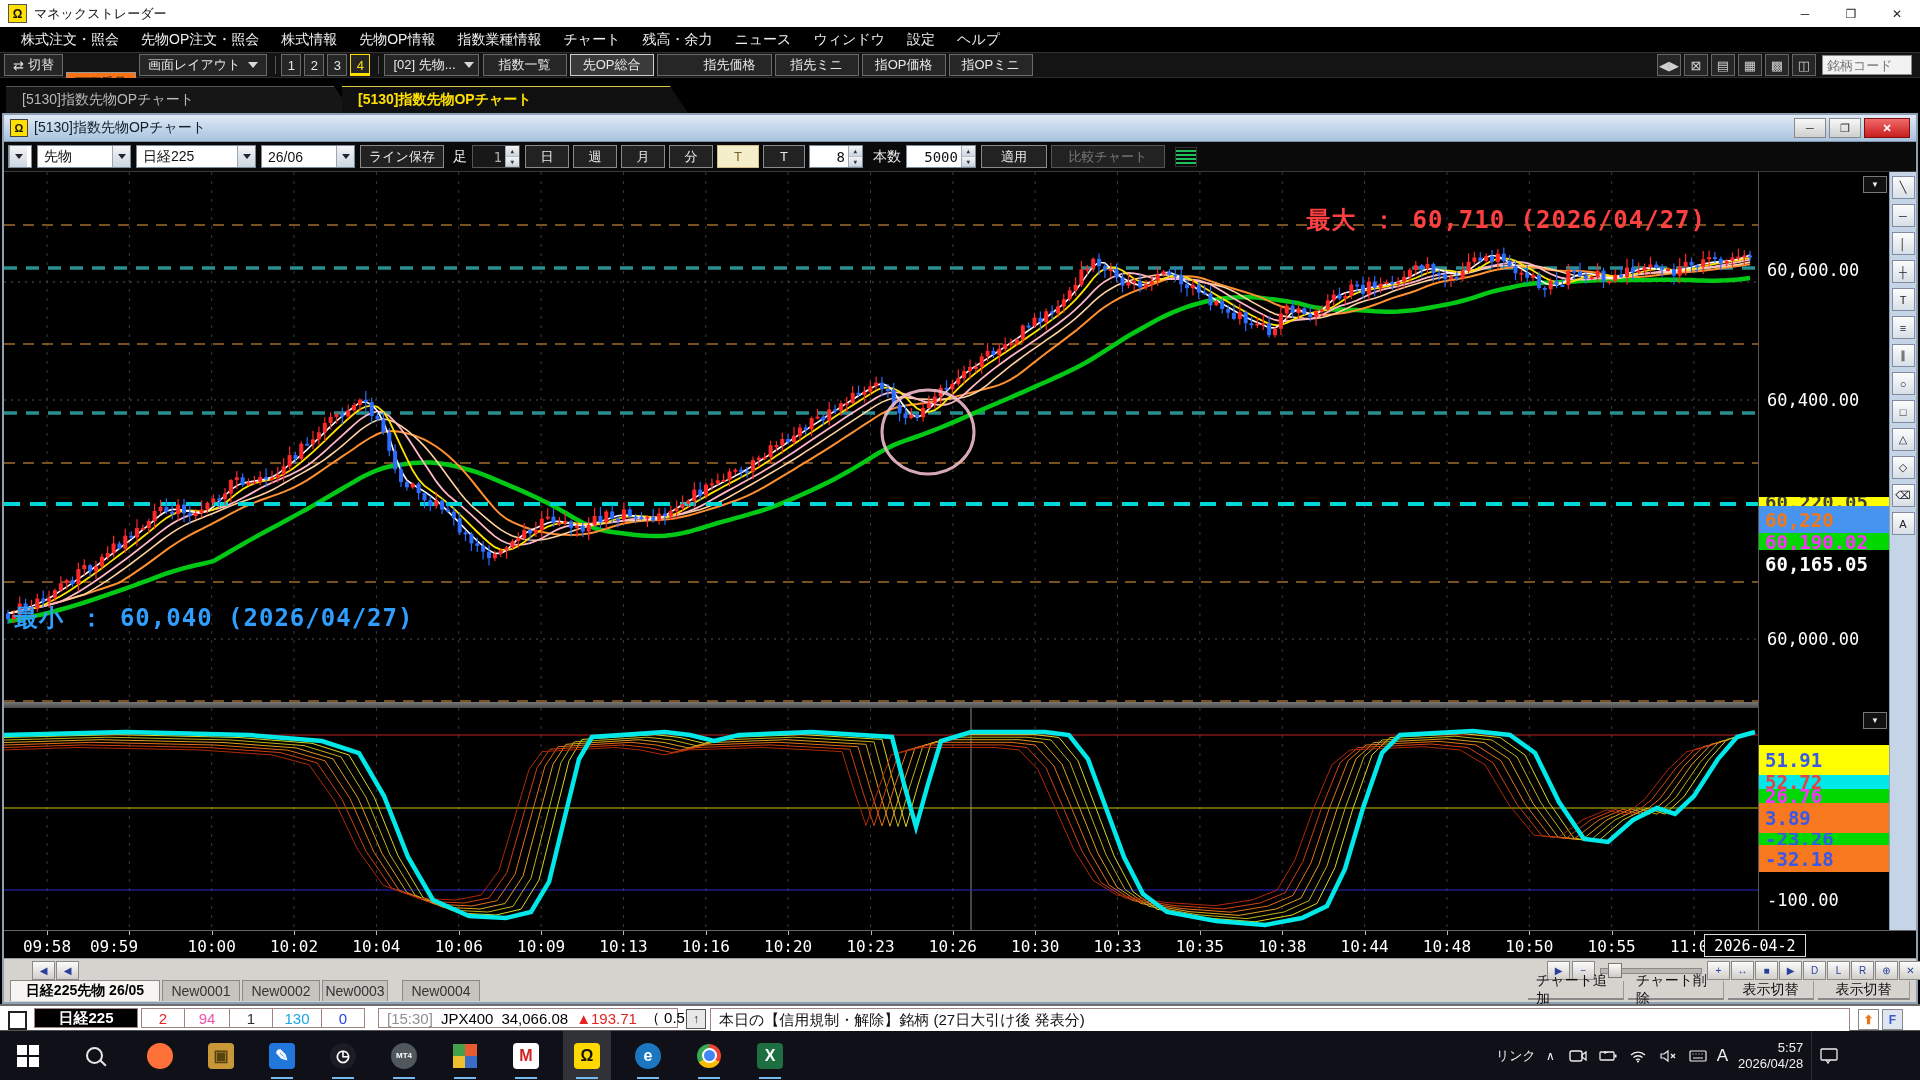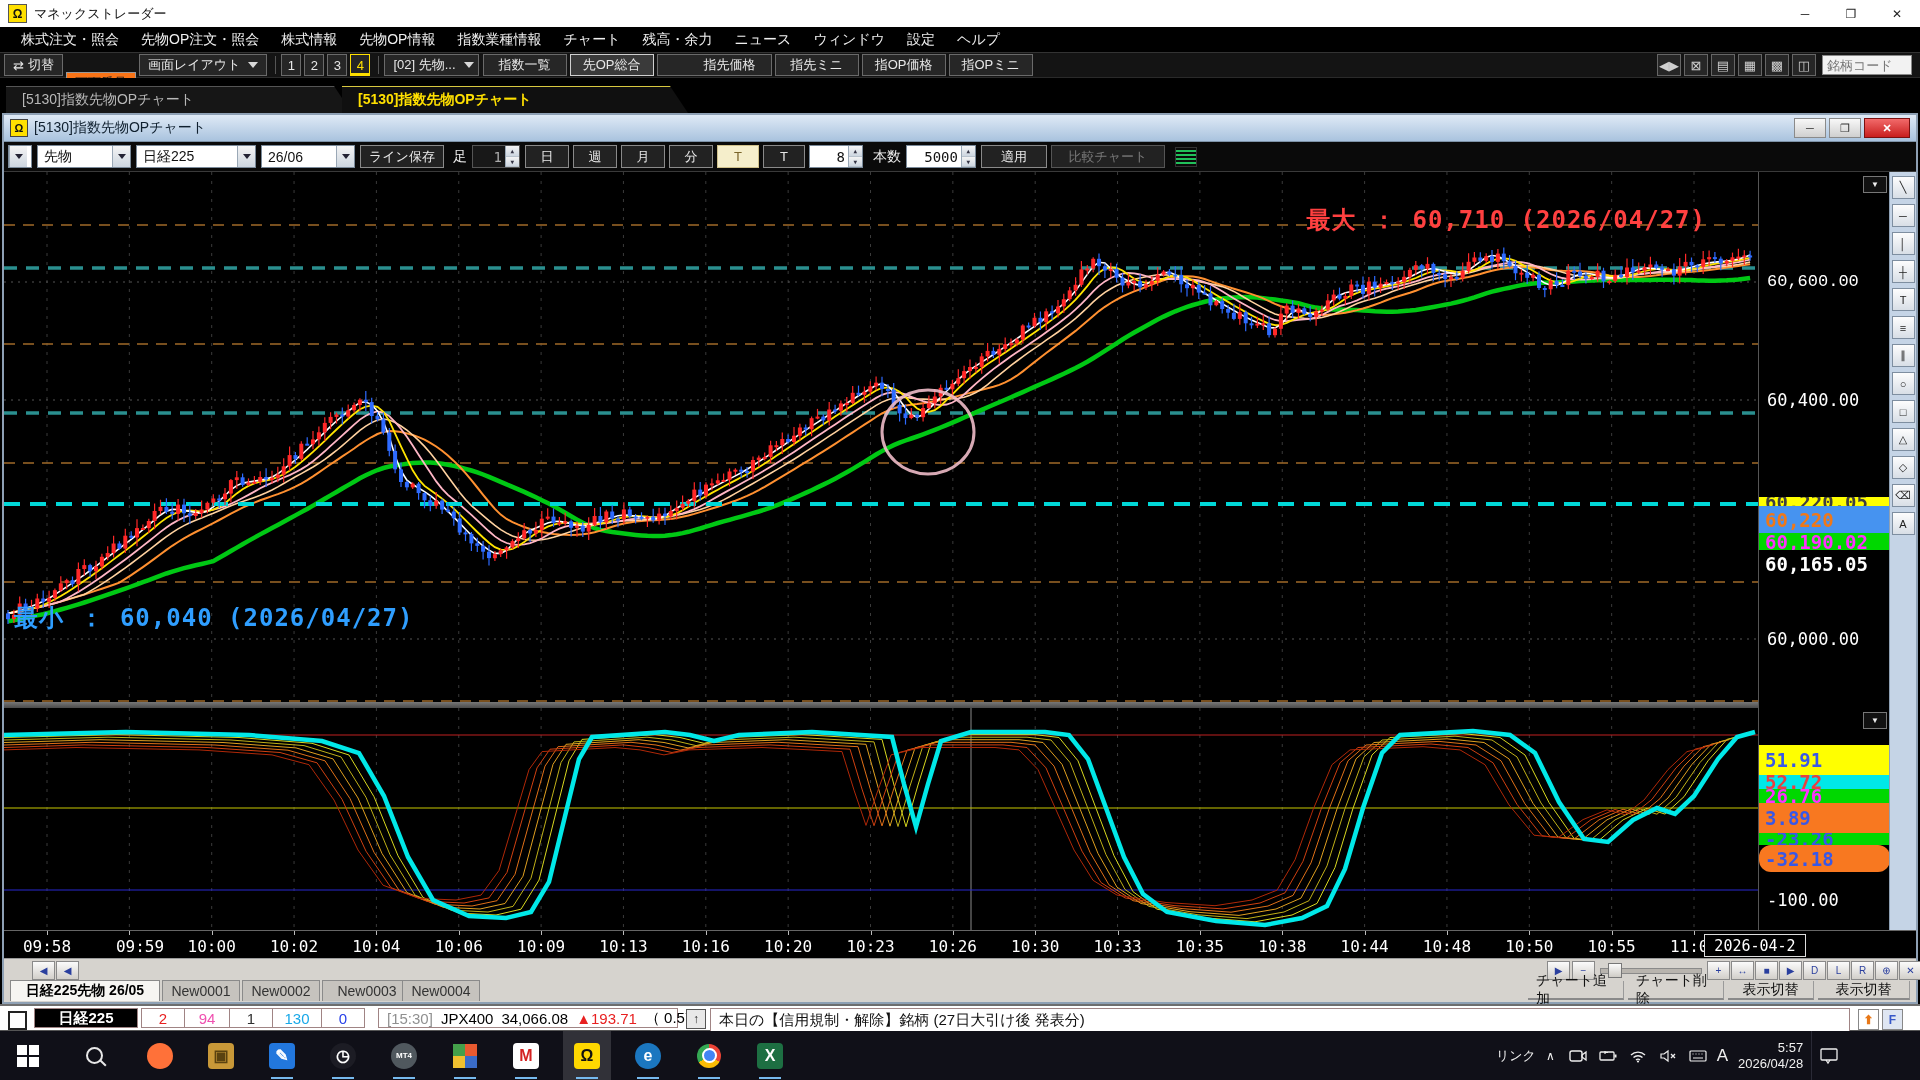--- a/index.html
+++ b/index.html
@@ -913,34 +913,34 @@
           <path d="M0.0 39.5 L80.0 36.9 L203.0 39.5 L276.0 44.5 L313.0 54.8 L338.0 91.3 L362.0 143.2 L387.0 179.7 L423.0 193.3 L460.0 195.0 L485.0 189.9 L503.0 164.4 L521.0 101.5 L533.0 59.9 L546.0 41.2 L619.0 36.9 L644.0 39.5 L668.0 44.5 L693.0 39.5 L766.0 36.9 L815.0 39.5 L846.0 41.2 L858.0 81.1 L870.0 117.7 L882.0 81.1 L895.0 44.5 L925.0 36.9 L999.0 36.9 L1023.0 39.5 L1042.0 59.9 L1060.0 101.5 L1078.0 143.2 L1097.0 174.6 L1121.0 189.9 L1170.0 197.6 L1219.0 200.9 L1256.0 195.0 L1281.0 184.8 L1299.0 153.3 L1317.0 101.5 L1336.0 54.8 L1354.0 39.5 L1427.0 36.0 L1464.0 39.5 L1489.0 54.8 L1513.0 96.4 L1538.0 127.8 L1562.0 130.4 L1587.0 111.7 L1611.0 101.5 L1629.0 106.6 L1648.0 91.3 L1672.0 59.9 L1691.0 41.2 L1709.0 36.9 " fill="none" stroke="#d04010" stroke-width="1"></path>
           <path d="M0.0 41.9 L72.0 39.5 L195.0 41.9 L268.0 46.9 L305.0 56.7 L330.0 92.0 L354.0 142.0 L379.0 177.2 L415.0 190.4 L452.0 192.0 L477.0 187.1 L495.0 162.5 L513.0 101.8 L525.0 61.6 L538.0 43.6 L611.0 39.5 L636.0 41.9 L660.0 46.9 L685.0 41.9 L758.0 39.5 L807.0 41.9 L838.0 43.6 L850.0 82.1 L862.0 117.4 L874.0 82.1 L887.0 46.9 L917.0 39.5 L991.0 39.5 L1015.0 41.9 L1034.0 61.6 L1052.0 101.8 L1070.0 142.0 L1089.0 172.3 L1113.0 187.1 L1162.0 194.5 L1211.0 197.7 L1248.0 192.0 L1273.0 182.2 L1291.0 151.8 L1309.0 101.8 L1328.0 56.7 L1346.0 41.9 L1419.0 38.7 L1456.0 41.9 L1481.0 56.7 L1505.0 96.9 L1530.0 127.2 L1554.0 129.7 L1579.0 111.6 L1603.0 101.8 L1621.0 106.7 L1640.0 92.0 L1664.0 61.6 L1683.0 43.6 L1701.0 39.5 " fill="none" stroke="#b02808" stroke-width="1"></path>
           <path d="M0.0 27.0 L122.0 24.0 L245.0 27.0 L318.0 33.0 L355.0 45.0 L380.0 88.0 L404.0 149.0 L429.0 192.0 L465.0 208.0 L502.0 210.0 L527.0 204.0 L545.0 174.0 L563.0 100.0 L575.0 51.0 L588.0 29.0 L661.0 24.0 L686.0 27.0 L710.0 33.0 L735.0 27.0 L808.0 24.0 L857.0 27.0 L888.0 29.0 L900.0 76.0 L912.0 119.0 L924.0 76.0 L937.0 33.0 L967.0 24.0 L1041.0 24.0 L1065.0 27.0 L1084.0 51.0 L1102.0 100.0 L1120.0 149.0 L1139.0 186.0 L1163.0 204.0 L1212.0 213.0 L1261.0 217.0 L1298.0 210.0 L1323.0 198.0 L1341.0 161.0 L1359.0 100.0 L1378.0 45.0 L1396.0 27.0 L1469.0 23.0 L1506.0 27.0 L1531.0 45.0 L1555.0 94.0 L1580.0 131.0 L1604.0 134.0 L1629.0 112.0 L1653.0 100.0 L1671.0 106.0 L1690.0 88.0 L1714.0 51.0 L1733.0 29.0 L1751.0 24.0 " fill="none" stroke="#00e8e8" stroke-width="4.5"></path>
         </svg>
 
       <div class="anno" style="right: 210px; top: 32px; color: rgb(255, 64, 64);">最大 ： 60,710 (2026/04/27)</div>
       <div class="anno" style="left: 10px; top: 430px; color: rgb(47, 158, 255);">最小 ： 60,040 (2026/04/27)</div>
 
       <div class="paxis" id="paxis">
           <div class="axbtn" style="top: 4px;">▼</div>
-          <div class="plabel" style="top: 100px; font-family: Liberation Mono, monospace;">60,600.00</div>
+          <div class="plabel" style="top: 88px;">60,600.00</div>
           <div class="plabel" style="top: 218px;">60,400.00</div>
           <div class="plabel" style="top: 457px;">60,000.00</div>
           <div class="pbox" style="top: 325px; height: 9px; background: rgb(255, 255, 0); color: rgb(64, 64, 64);">60,220.05</div>
           <div class="pbox" style="top: 334px; height: 27px; background: rgb(70, 147, 240); color: rgb(240, 120, 24);">60,220</div>
           <div class="pbox" style="top: 361px; height: 17px; background: rgb(0, 216, 0); color: rgb(255, 48, 255);">60,190.02</div>
           <div class="pbox" style="top: 378px; height: 27px; background: rgb(0, 0, 0); color: rgb(255, 255, 255);">60,165.05</div>
           <div class="axbtn" style="top: 540px;">▼</div>
           <div class="pbox" style="top: 573px; height: 30px; background: rgb(255, 255, 0); color: rgb(56, 88, 232);">51.91</div>
           <div class="pbox" style="top: 603px; height: 14px; background: rgb(0, 232, 232); color: rgb(232, 64, 64);">52.72</div>
           <div class="pbox" style="top: 617px; height: 14px; background: rgb(0, 216, 0); color: rgb(255, 48, 255);">26.76</div>
           <div class="pbox" style="top: 631px; height: 30px; background: rgb(248, 120, 32); color: rgb(56, 88, 232);">3.89</div>
           <div class="pbox" style="top: 661px; height: 12px; background: rgb(0, 216, 0); color: rgb(56, 88, 232);">-23.26</div>
-          <div class="pbox" style="top: 673px; height: 27px; background: rgb(248, 120, 32); color: rgb(56, 88, 232); border-radius: 12px;">-32.18</div>
+          <div class="pbox" style="top: 673px; height: 27px; background: rgb(248, 120, 32); color: rgb(56, 88, 232);">-32.18</div>
           <div class="plabel" style="top: 718px;">-100.00</div>
         </div>
       <div class="toolstrip" id="toolstrip">
           <div class="tool">╲</div>
           <div class="tool">─</div>
           <div class="tool">│</div>
           <div class="tool">┼</div>
           <div class="tool">T</div>
           <div class="tool">≡</div>
           <div class="tool">∥</div>
@@ -948,21 +948,21 @@
           <div class="tool">□</div>
           <div class="tool">△</div>
           <div class="tool">◇</div>
           <div class="tool">⌫</div>
           <div class="tool">A</div>
         </div>
       <div class="timeaxis" id="timeaxis">
           <div class="tick" style="left: 43px;"></div>
           <div class="tlabel" style="left: 43px;">09:58</div>
           <div class="tick" style="left: 125.35px;"></div>
-          <div class="tlabel" style="left: 136px;">09:59</div>
+          <div class="tlabel" style="left: 110px;">09:59</div>
           <div class="tick" style="left: 207.7px;"></div>
           <div class="tlabel" style="left: 207.7px;">10:00</div>
           <div class="tick" style="left: 290.05px;"></div>
           <div class="tlabel" style="left: 290.05px;">10:02</div>
           <div class="tick" style="left: 372.4px;"></div>
           <div class="tlabel" style="left: 372.4px; text-align: center;">10:04</div>
           <div class="tick" style="left: 454.75px;"></div>
           <div class="tlabel" style="left: 454.75px;">10:06</div>
           <div class="tick" style="left: 537.1px;"></div>
           <div class="tlabel" style="left: 537.1px;">10:09</div>
@@ -1012,21 +1012,21 @@
         <div class="srbtn" style="left: 1847px; width: 21px;">R</div>
         <div class="srbtn" style="left: 1871px; width: 21px;">⊕</div>
         <div class="srbtn" style="left: 1895px; width: 21px;">✕</div>
         <div class="srtrack" style="left: 1596px; width: 100px;"></div>
         <div class="srthumb" style="left: 1604px;"></div>
       </div>
     <div class="tabrow" id="tabrow">
         <div class="charttab active" style="left: 6px; width: 150px;">日経225先物 26/05</div>
         <div class="charttab" style="left: 158px; width: 78px;">New0001</div>
         <div class="charttab" style="left: 238px; width: 78px;">New0002</div>
-        <div class="charttab" style="left: 318px; width: 90px;">New0003</div>
+        <div class="charttab" style="left: 318px; width: 66px;">New0003</div>
         <div class="charttab" style="left: 398px; width: 78px;">New0004</div>
         <div class="actbtn" style="left: 1814px; width: 92px;">表示切替</div>
         <div class="actbtn" style="left: 1724px; width: 86px;">表示切替</div>
         <div class="actbtn" style="left: 1624px; width: 96px;">チャート削除</div>
         <div class="actbtn" style="left: 1524px; width: 96px;">チャート追加</div>
       </div>
   </div>
 
   <div class="statusrow" id="statusrow">
       <div class="chip"></div>

